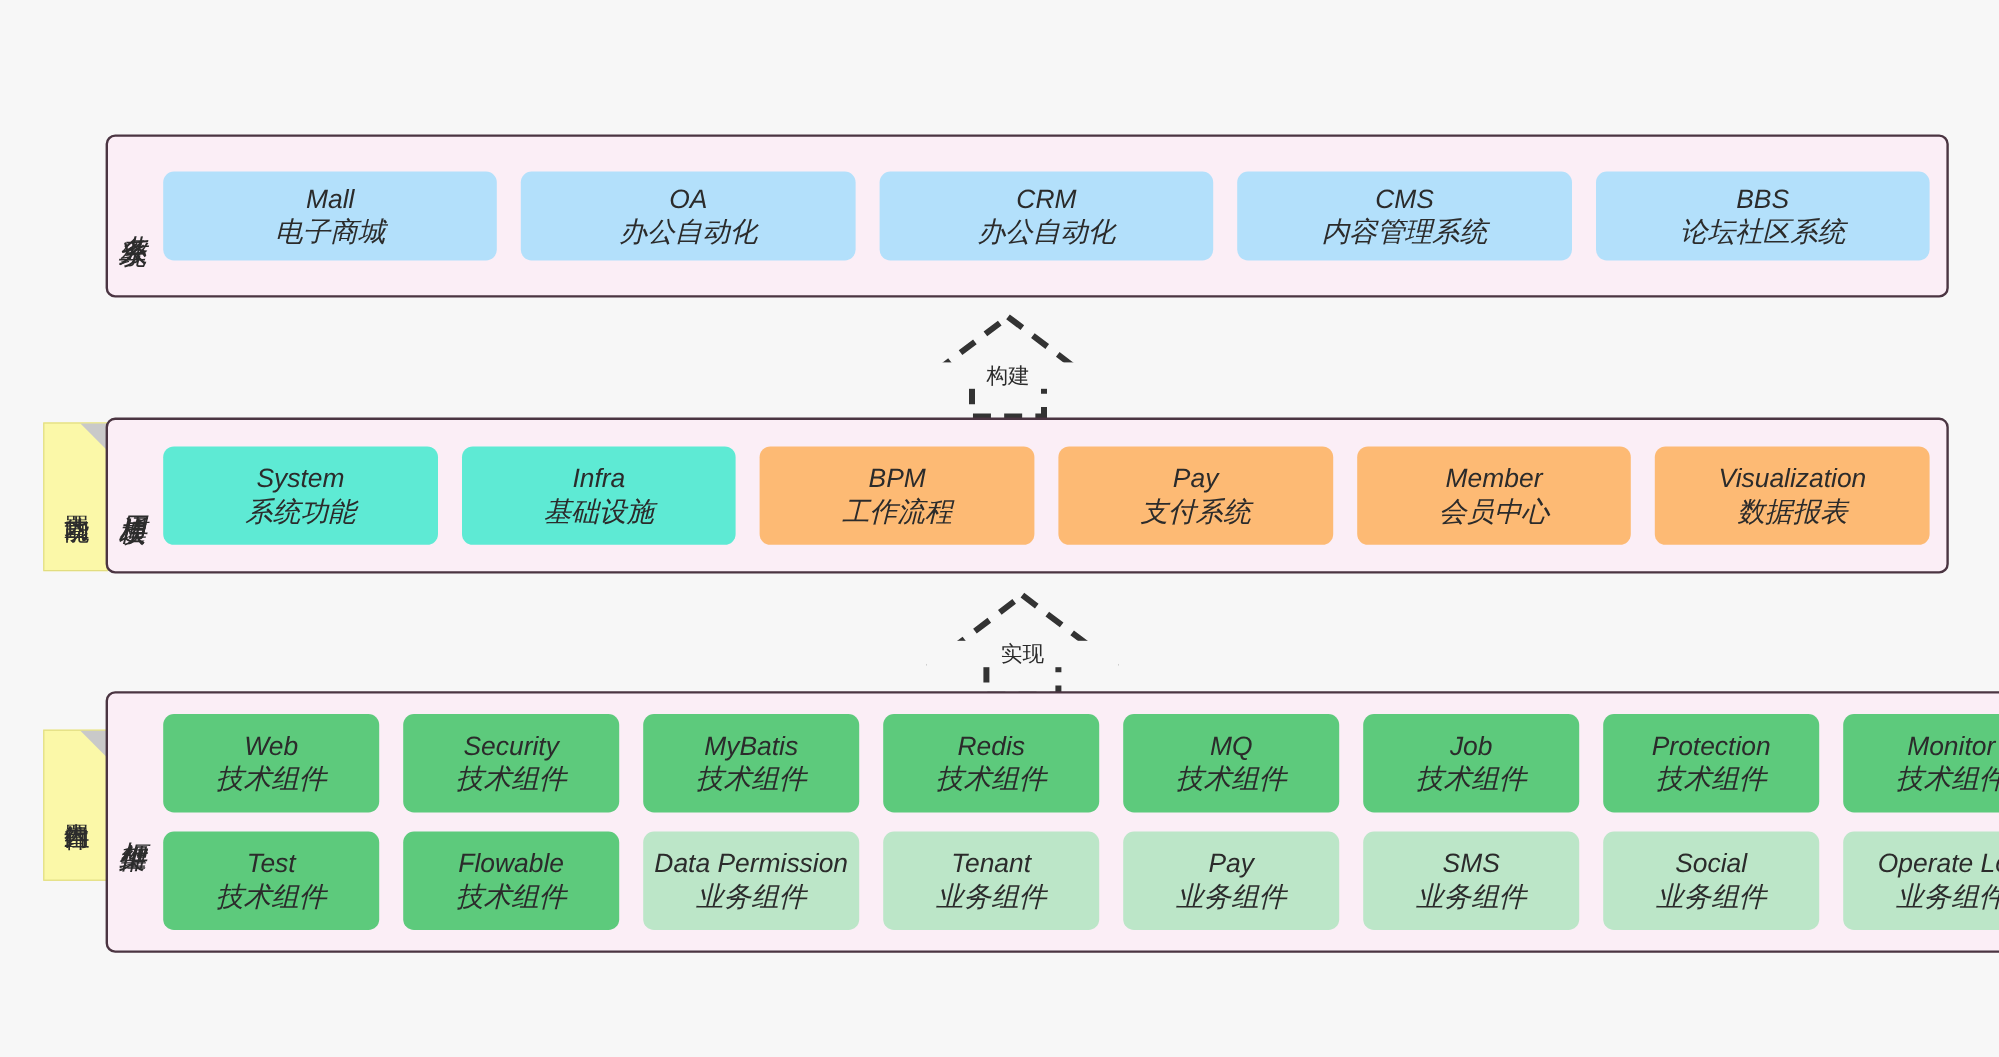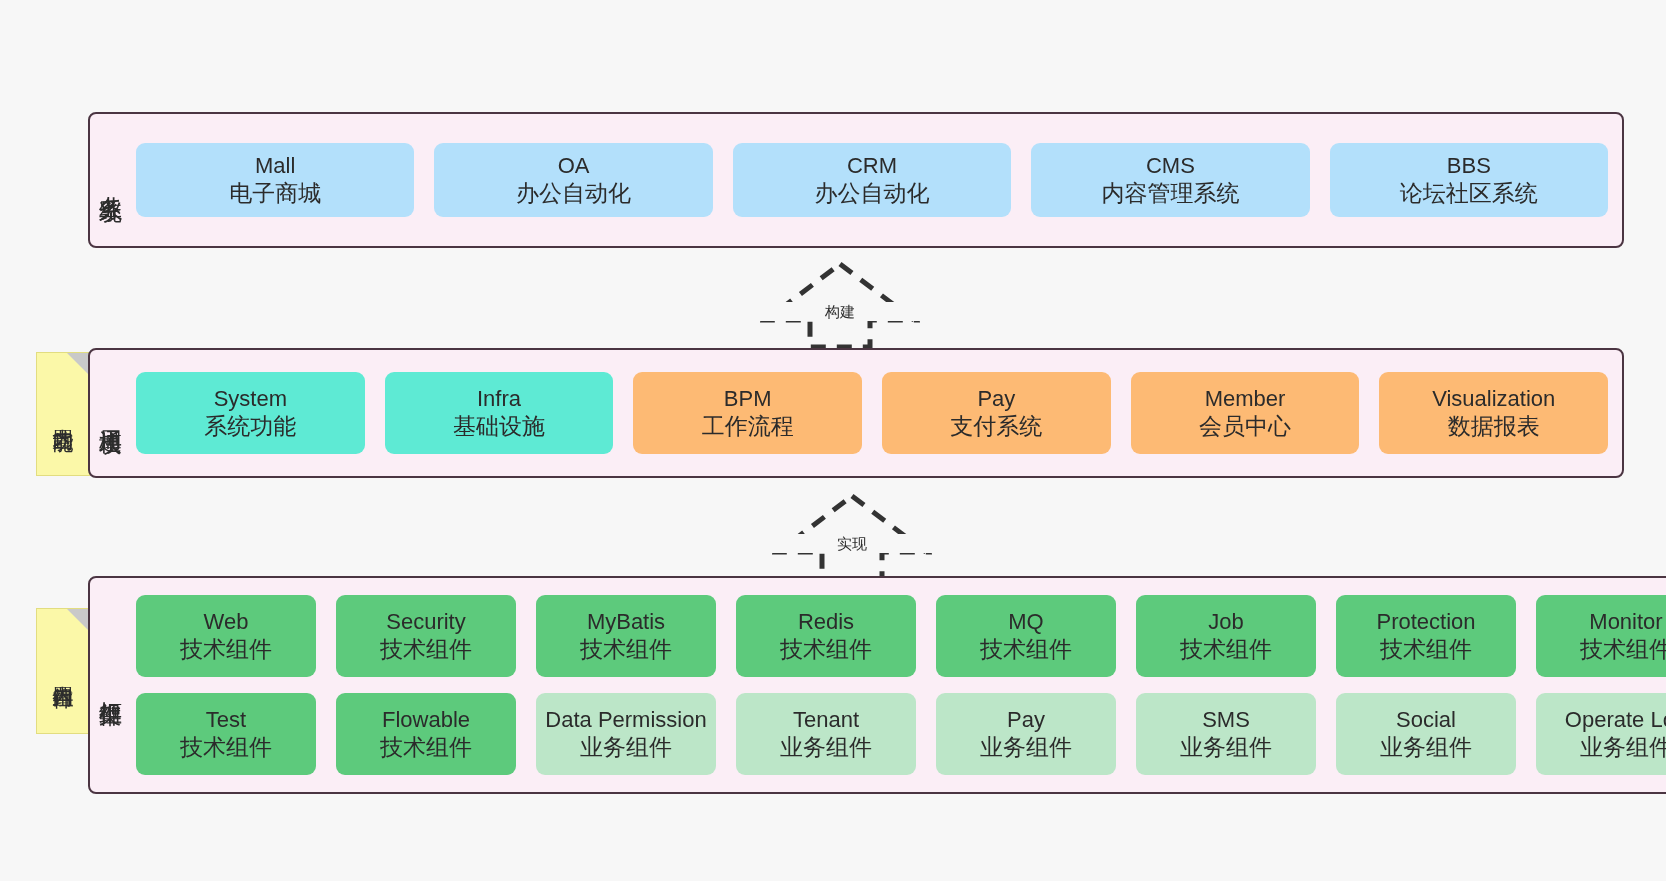--- a/index.html
+++ b/index.html
@@ -15,20 +15,21 @@
 
   
   .layer{
     position:absolute;
     box-sizing:border-box;
     background:#fbeef6;
     border:2px solid #4b3542;
     border-radius:8px;
     display:flex;
     align-items:stretch;
+    font-style:italic;
   }
   .layer-title{
     flex:0 0 auto;
     width:40px;
     display:flex;
     align-items:center;
     justify-content:center;
     font-size:23px;
     line-height:1.12;
     color:#2c2c2c;
@@ -118,21 +119,21 @@
     position:absolute;
     width:160px;
     height:95px;
   }
   .arrow svg{position:absolute;left:0;top:0;}
   .arrow .arrow-label{
     position:absolute;
     left:0;right:0;
     top:44px;
     text-align:center;
-    font-size:15px;
+    font-size:18px;
     color:#2c2c2c;
     background:#f7f7f7;
     user-select:none;
     line-height:1;
     padding:2px 0;
   }
   #arrow-build  {left:760px; top:258px;}
   #arrow-impl   {left:772px; top:490px;}
 </style>
 </head>

